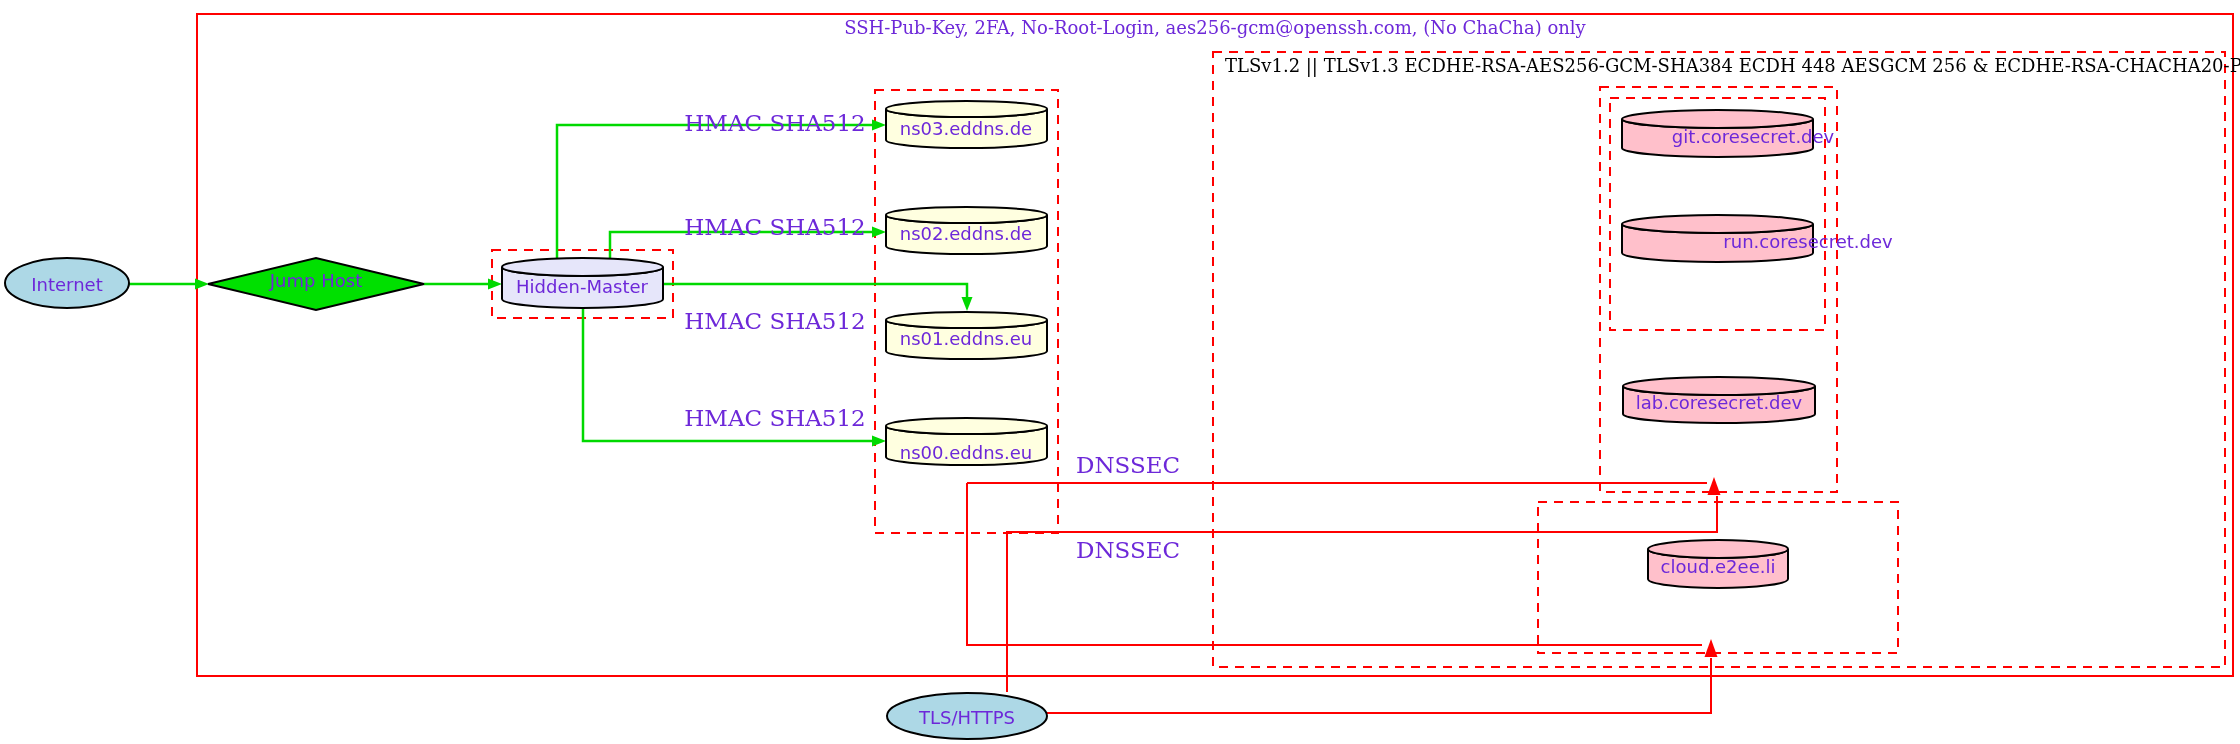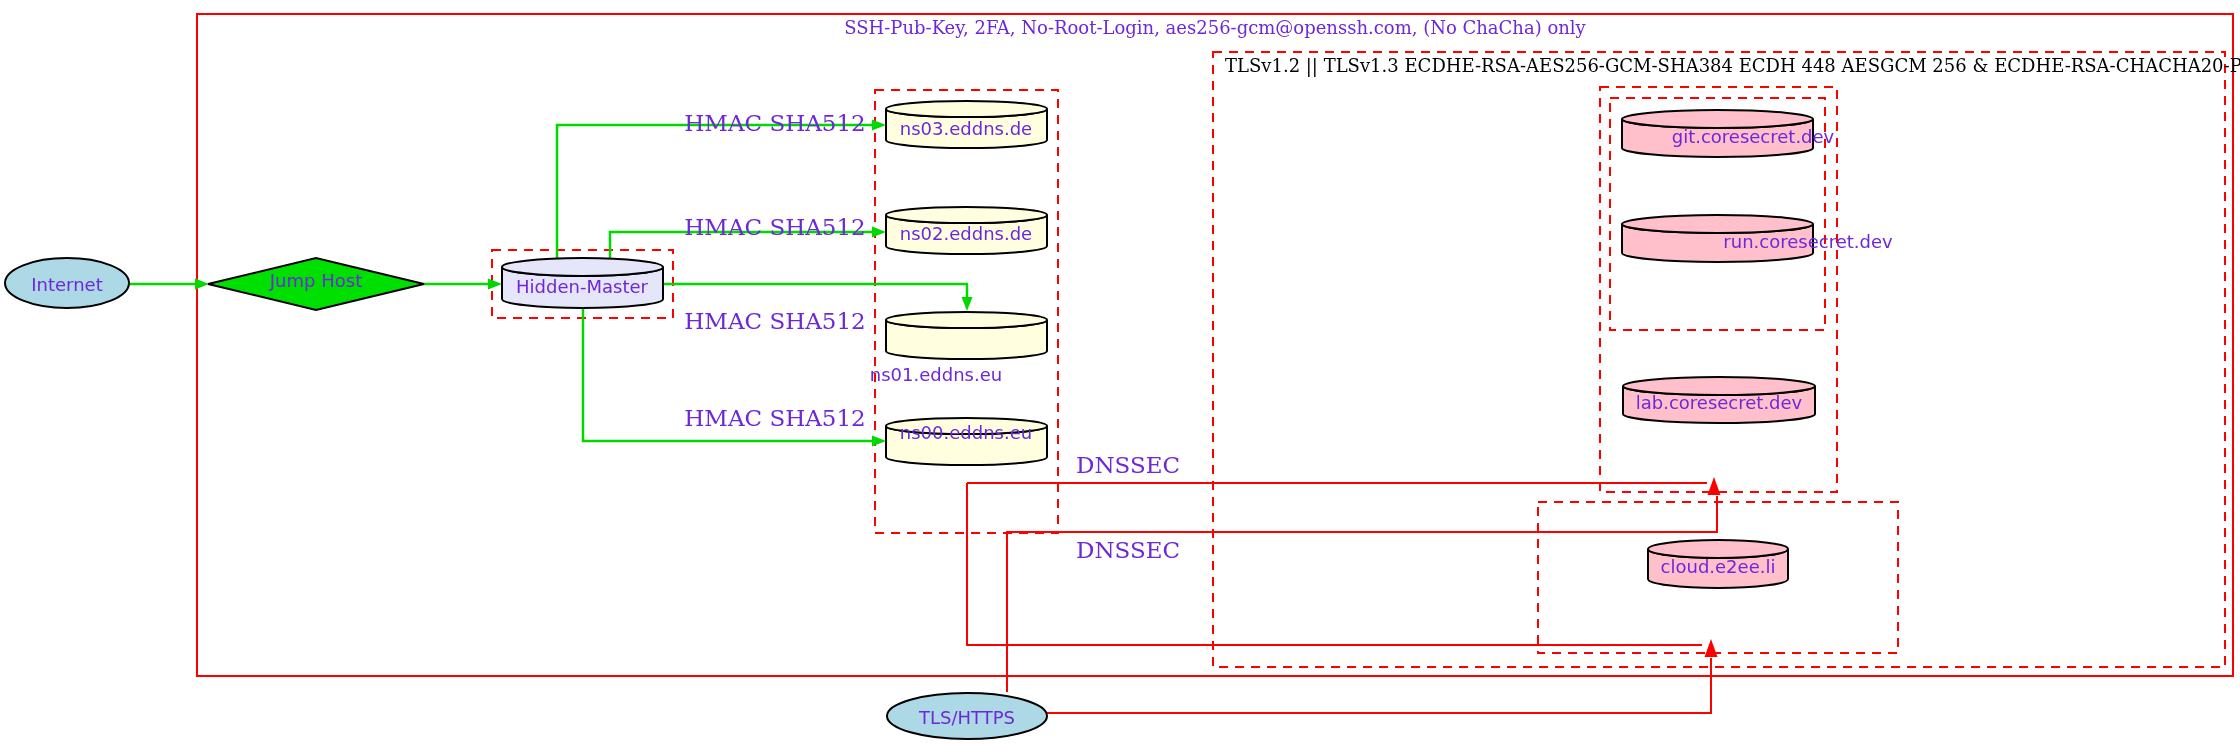--- a/index.html
+++ b/index.html
@@ -100,20 +100,20 @@
   <div class="lbl edge-lbl" style="left:775px;top:321px;">HMAC SHA512</div>
   <div class="lbl edge-lbl" style="left:775px;top:418px;">HMAC SHA512</div>
   <div class="lbl edge-lbl" style="left:1128px;top:465px;">DNSSEC</div>
   <div class="lbl edge-lbl" style="left:1128px;top:550px;">DNSSEC</div>
 
   <div class="lbl node-lbl" style="left:67px;top:284px;">Internet</div>
   <div class="lbl node-lbl" style="left:316px;top:280px;">Jump Host</div>
   <div class="lbl node-lbl" style="left:582px;top:286px;">Hidden-Master</div>
   <div class="lbl node-lbl" style="left:966px;top:128px;">ns03.eddns.de</div>
   <div class="lbl node-lbl" style="left:966px;top:233px;">ns02.eddns.de</div>
-  <div class="lbl node-lbl" style="left:936px;top:338px;margin-top:36px;">ns01.eddns.eu</div>
-  <div class="lbl node-lbl" style="left:966px;top:432px;">ns00.eddns.eu</div>
+  <div class="lbl node-lbl" style="left:966px;top:338px;">ns01.eddns.eu</div>
+  <div class="lbl node-lbl" style="left:966px;top:452px;">ns00.eddns.eu</div>
   <div class="lbl node-lbl" style="left:1717px;top:136px;margin-left:36px;">git.coresecret.dev</div>
   <div class="lbl node-lbl" style="left:1808px;top:241px;">run.coresecret.dev</div>
   <div class="lbl node-lbl" style="left:1719px;top:402px;">lab.coresecret.dev</div>
   <div class="lbl node-lbl" style="left:1718px;top:566px;">cloud.e2ee.li</div>
   <div class="lbl node-lbl" style="left:967px;top:717px;">TLS/HTTPS</div>
 </div>
 
 </body></html>

